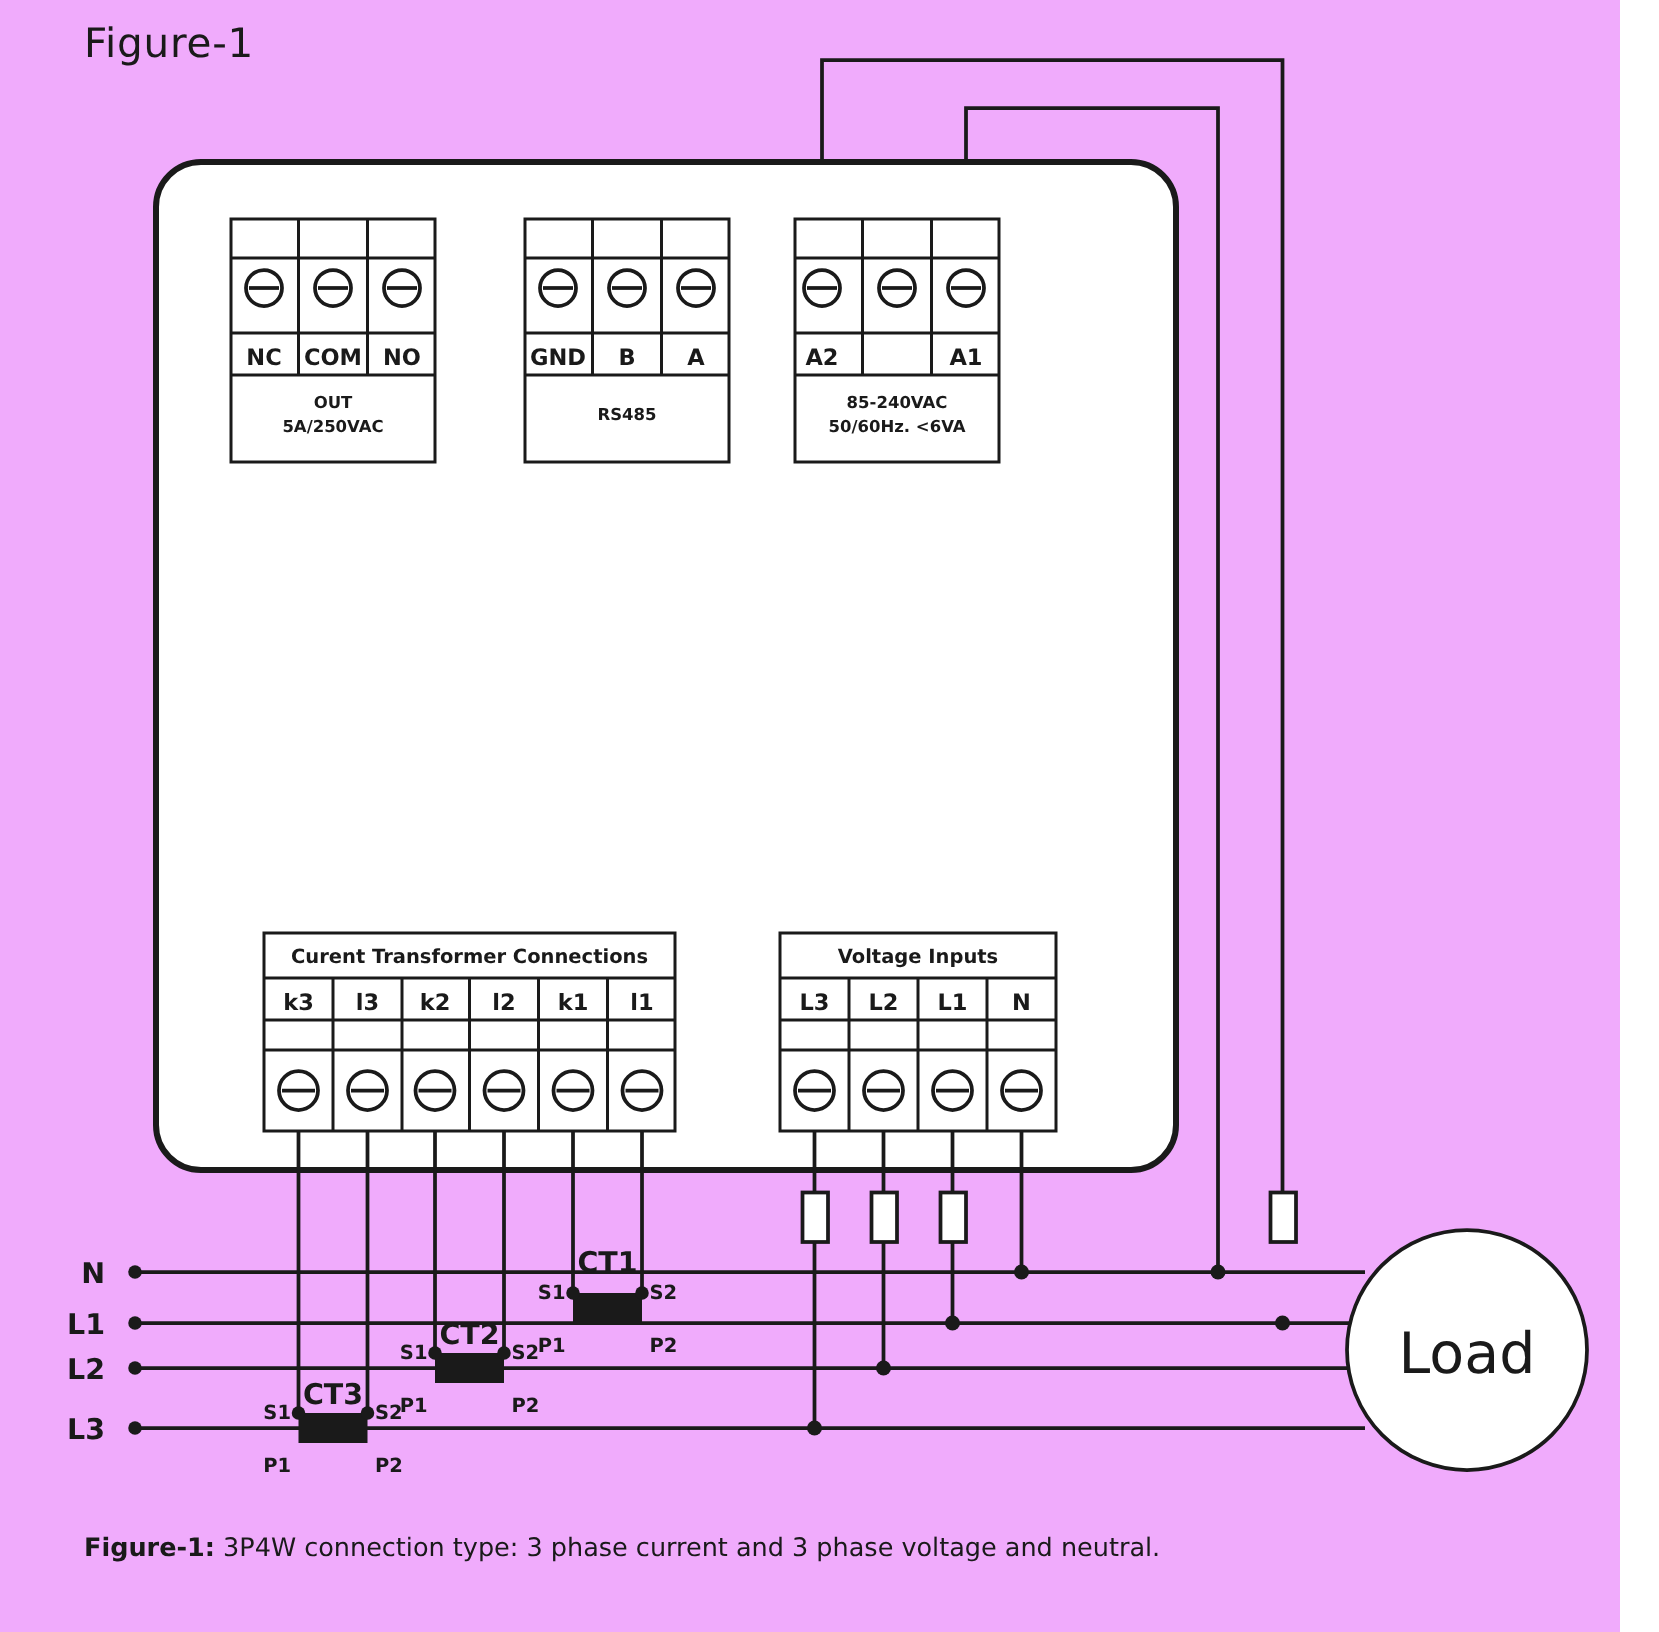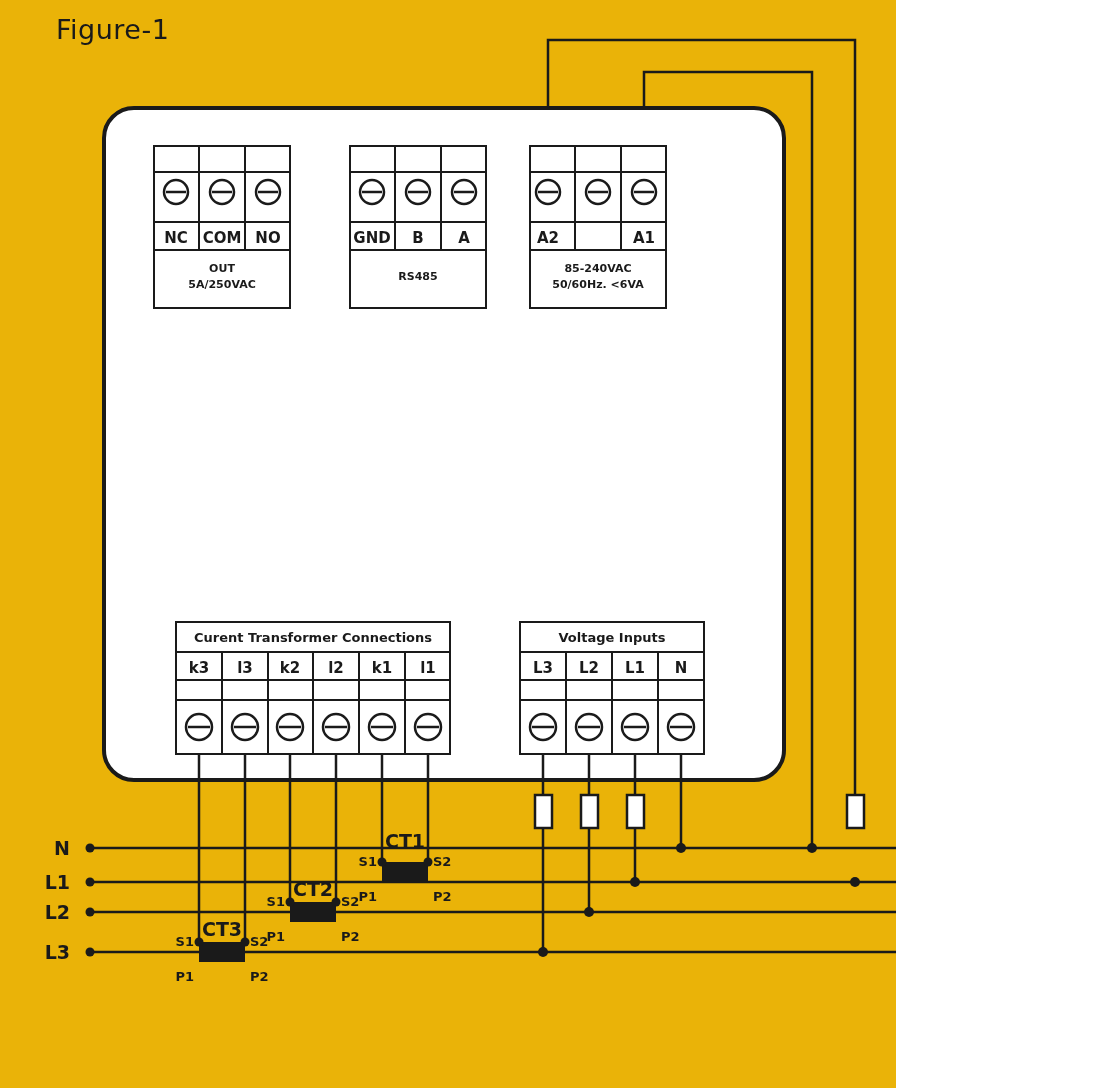--- a/index.html
+++ b/index.html
@@ -6,24 +6,24 @@
     margin: 0;
     padding: 0;
     background: #ffffff;
   }
   body {
     font-family: "DejaVu Sans", "Liberation Sans", sans-serif;
     color: #1a1a1a;
   }
   #root {
     position: relative;
-    width: 896px;
+    width: 1080px;
     height: 1088px;
     overflow: hidden;
-    background: #eab308;
+    background: #f0abfc;
   }
   .fig-title {
     position: absolute;
     left: 56px;
     top: 14px;
     font-size: 27px;
     font-weight: 400;
     letter-spacing: 0.5px;
     color: #1a1a1a;
   }
@@ -305,14 +305,17 @@
       <text x="250" y="946" text-anchor="start" font-size="13" class="t-bold">S2</text>
       <text x="194" y="981" text-anchor="end" font-size="13" class="t-bold">P1</text>
       <text x="250" y="981" text-anchor="start" font-size="13" class="t-bold">P2</text>
     </g>
 
     <circle cx="978" cy="900" r="80" fill="#ffffff" stroke="#1a1a1a" stroke-width="2.5"></circle>
     <text x="978" y="915" text-anchor="middle" font-size="38">Load</text>
 
   </svg>
 
+  <div class="caption">
+    <b>Figure-1:</b><span> 3P4W connection type: 3 phase current and 3 phase voltage and neutral.</span>
+  </div>
 
 </div>
 
 </body></html>

